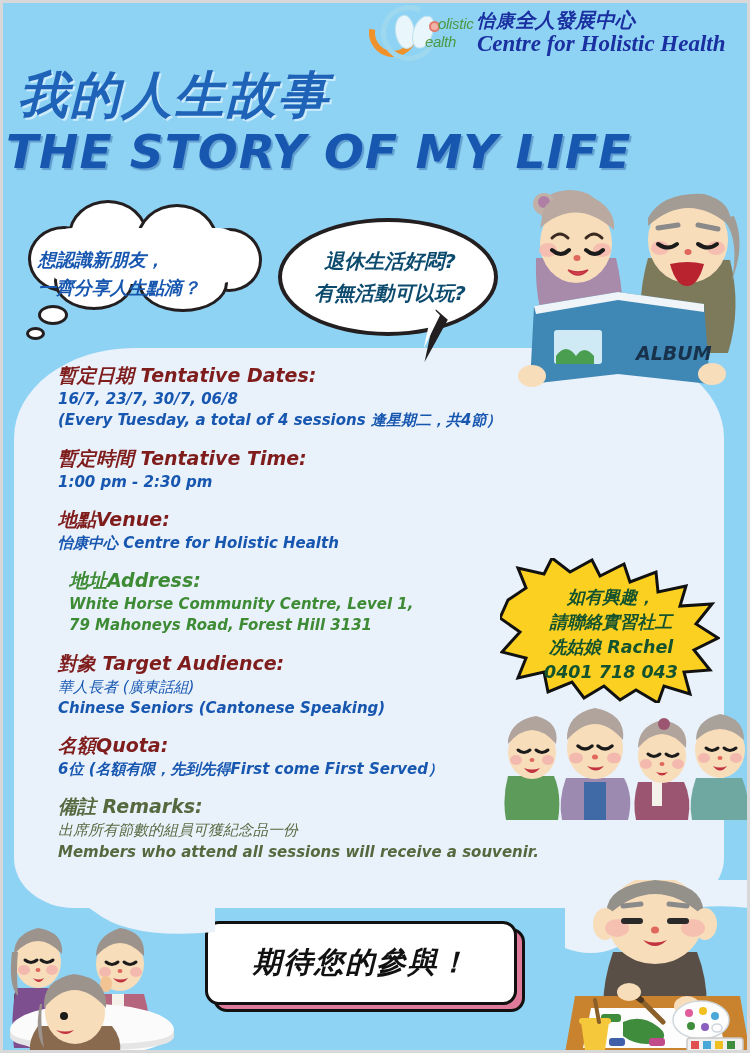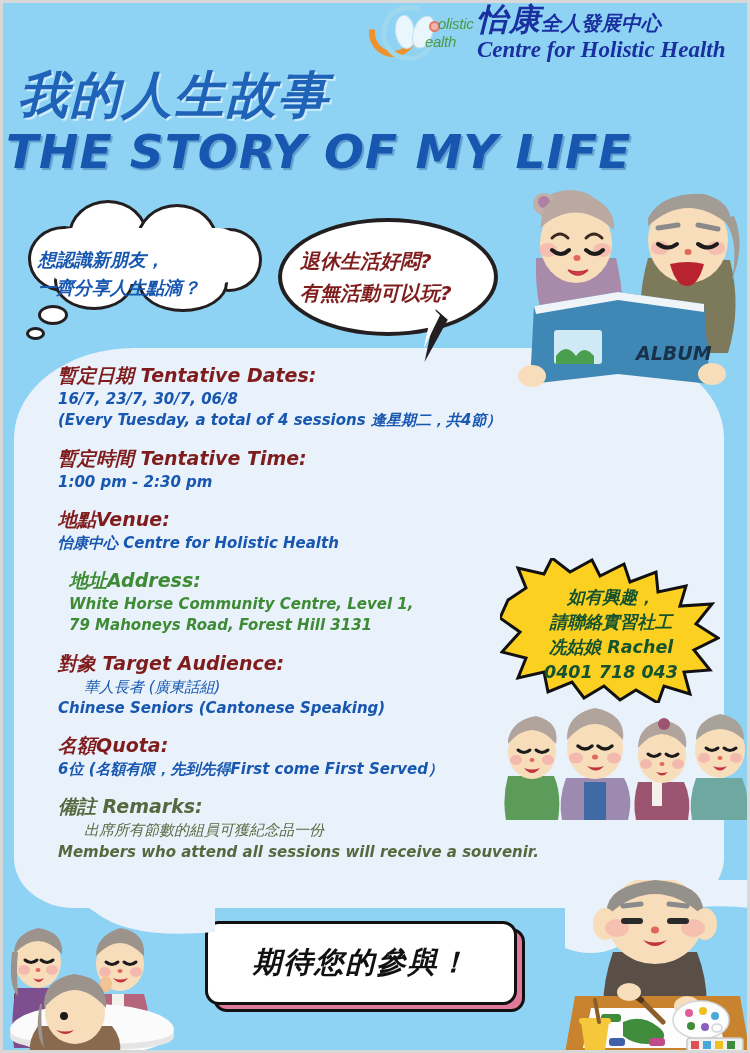--- a/index.html
+++ b/index.html
@@ -47,21 +47,21 @@
     border-radius: 50%; background: #f2b4a8; border: 2px solid #e07a6a;
   }
   .logo-mark .ltxt {
     position: absolute; font-family: "Liberation Sans", sans-serif;
     color: #4c9a45; font-size: 15px; letter-spacing: -0.3px;
   }
   .logo-mark .ltxt.one { left: 73px; top: 12px; }
   .logo-mark .ltxt.two { left: 60px; top: 30px; }
   .org-names { line-height: 1.12; padding-left: 4px; }
   .org-cn { font-family: "Liberation Serif", serif; color: #1a2fa0; font-weight: bold; font-size: 20px; }
-  .org-cn .big { font-size: 31px; letter-spacing: 1px; }
+  .org-cn .big { font-size: 18px; letter-spacing: 1px; }
   .org-en { font-family: "Liberation Serif", serif; color: #1a2fa0; font-weight: bold; font-size: 23px; letter-spacing: 0px; }
 
   .title-cn {
     position: absolute; left: 18px; top: 62px;
     font-family: "DejaVu Sans", sans-serif;
     font-size: 50px; font-weight: bold; color: #1f63b8;
     letter-spacing: 2px;
     text-shadow: 2px 2px 0 rgba(255,255,255,0.55);
   }
   .title-en {
@@ -107,22 +107,23 @@
     background: #fff; border: 3px solid #231f20; border-radius: 50%;
   }
 
   
   .speech {
     position: absolute; left: 278px; top: 218px; width: 220px; height: 118px;
     background: #fff; border: 4px solid #231f20; border-radius: 50% / 50%;
   }
   .speech-text {
     position: absolute; left: 300px; top: 245px; width: 180px;
-    font-family: "DejaVu Sans", sans-serif;
-    font-size: 20px; font-weight: bold; color: #7f1d1d; line-height: 1.6;
+    text-align: center;
+    font-family: "DejaVu Sans", sans-serif;
+    font-size: 20px; font-weight: bold; color: #0c4a6e; line-height: 1.6;
     z-index: 6;
   }
   .speech-tail {
     position: absolute; left: 430px; top: 310px; width: 0; height: 0;
     border-left: 14px solid #231f20;
     border-top: 8px solid transparent;
     border-bottom: 46px solid transparent;
     transform: rotate(12deg);
     z-index: 4;
   }
@@ -146,21 +147,21 @@
     font-size: 19px; font-weight: bold; line-height: 1.42;
   }
   .val {
     font-family: "DejaVu Sans", sans-serif;
     font-size: 15px; font-weight: bold; line-height: 1.42;
   }
   .c-brown { color: #7f1d1d; }
   .c-blue  { color: #1757b0; }
   .c-green { color: #3e8b35; margin-left: 11px; }
   .c-olive { color: #55693f; }
-  .val.light { font-weight: normal; margin-left: 26px; }
+  .val.light { font-weight: normal; }
 
   
   .burst {
     position: absolute; left: 500px; top: 558px; width: 220px; height: 145px;
     z-index: 9;
   }
   .burst-text {
     position: absolute; left: 505px; top: 585px; width: 212px;
     text-align: center;
     font-family: "DejaVu Sans", sans-serif;

